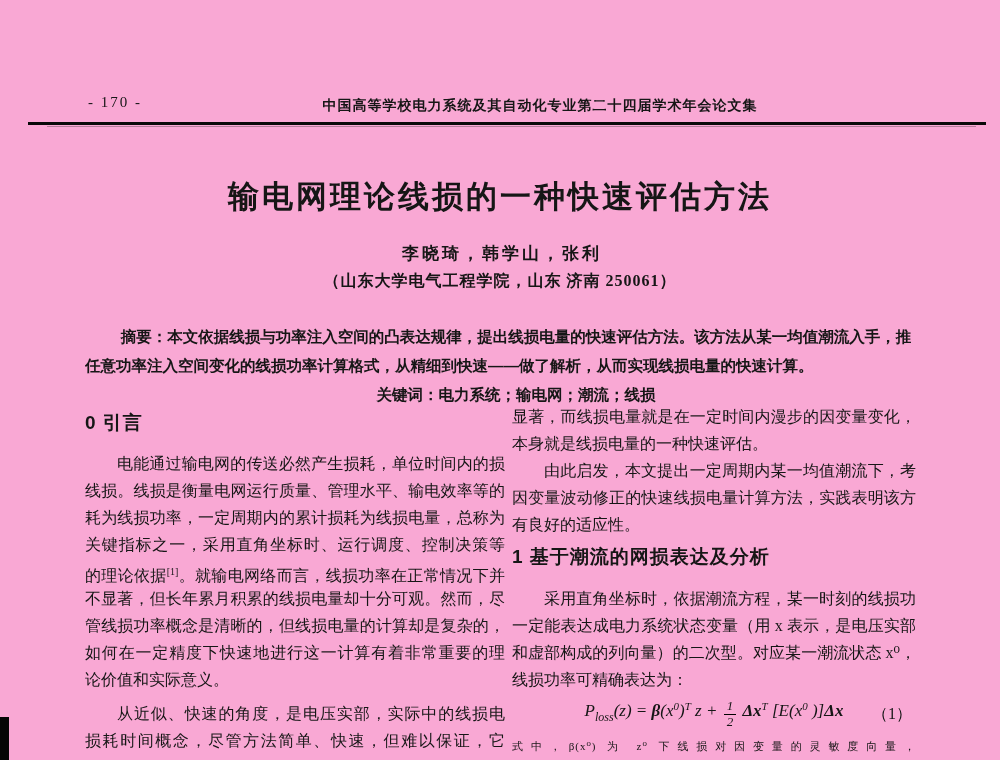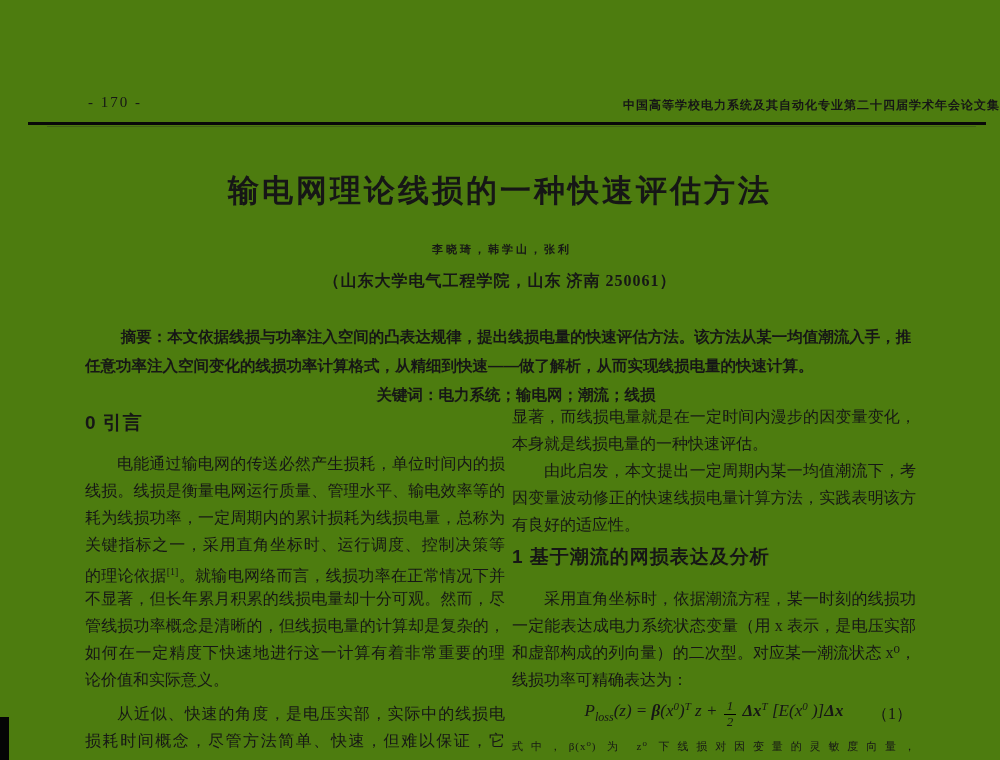--- a/index.html
+++ b/index.html
@@ -2,36 +2,36 @@
 <html><head>
 <meta charset="utf-8">
 <style>
   html,body{margin:0;padding:0;}
   body{
     width:1000px;height:760px;overflow:hidden;
     background:#ffffff;
     font-family:"Liberation Serif","DejaVu Serif",serif;
     color:#161616;
   }
-  .page{position:absolute;top:0;left:0;width:1000px;height:760px;background:#4d7c0f;}
+  .page{position:absolute;top:0;left:0;width:1000px;height:760px;background:#f9a8d4;}
 
   
   .pagenum{position:absolute;left:88px;top:94px;font-size:15px;letter-spacing:2px;}
-  .running-head{position:absolute;left:80px;right:0;top:97px;text-align:right;
-    font-size:12px;font-weight:700;letter-spacing:1px;
+  .running-head{position:absolute;left:80px;right:0;top:97px;text-align:center;
+    font-size:14px;font-weight:700;letter-spacing:1px;
     font-family:"Liberation Sans","DejaVu Sans",sans-serif;}
   .head-rule{position:absolute;left:28px;right:14px;top:122px;height:3px;background:#090909;}
   .head-rule:after{content:"";position:absolute;left:2%;right:1%;top:4px;height:1px;background:#2a2a2a;opacity:.35;}
 
   
-  .title{position:absolute;left:0;right:0;top:162px;margin:8px;text-align:center;
+  .title{position:absolute;left:0;right:0;top:162px;margin:14px;text-align:center;
     font-size:31px;font-weight:700;letter-spacing:3px;
     font-family:"Liberation Sans","DejaVu Sans",sans-serif;}
   .authors{position:absolute;left:4px;right:0;top:242px;text-align:center;
-    font-size:11px;font-weight:700;letter-spacing:3px;}
+    font-size:17px;font-weight:700;letter-spacing:3px;}
   .affiliation{position:absolute;left:0;right:0;top:271px;text-align:center;
     font-size:16px;font-weight:700;letter-spacing:1px;}
 
   
   .abstract{position:absolute;left:85px;width:830px;top:322px;}
   .abs-ln{height:29px;line-height:29px;font-size:15.5px;font-weight:700;
     font-family:"Liberation Sans","DejaVu Sans",sans-serif;overflow:hidden;}
   .abs-ln.j{text-align:justify;text-align-last:justify;}
   .abs-ln.ind{text-indent:32px;text-align:center;}
 

